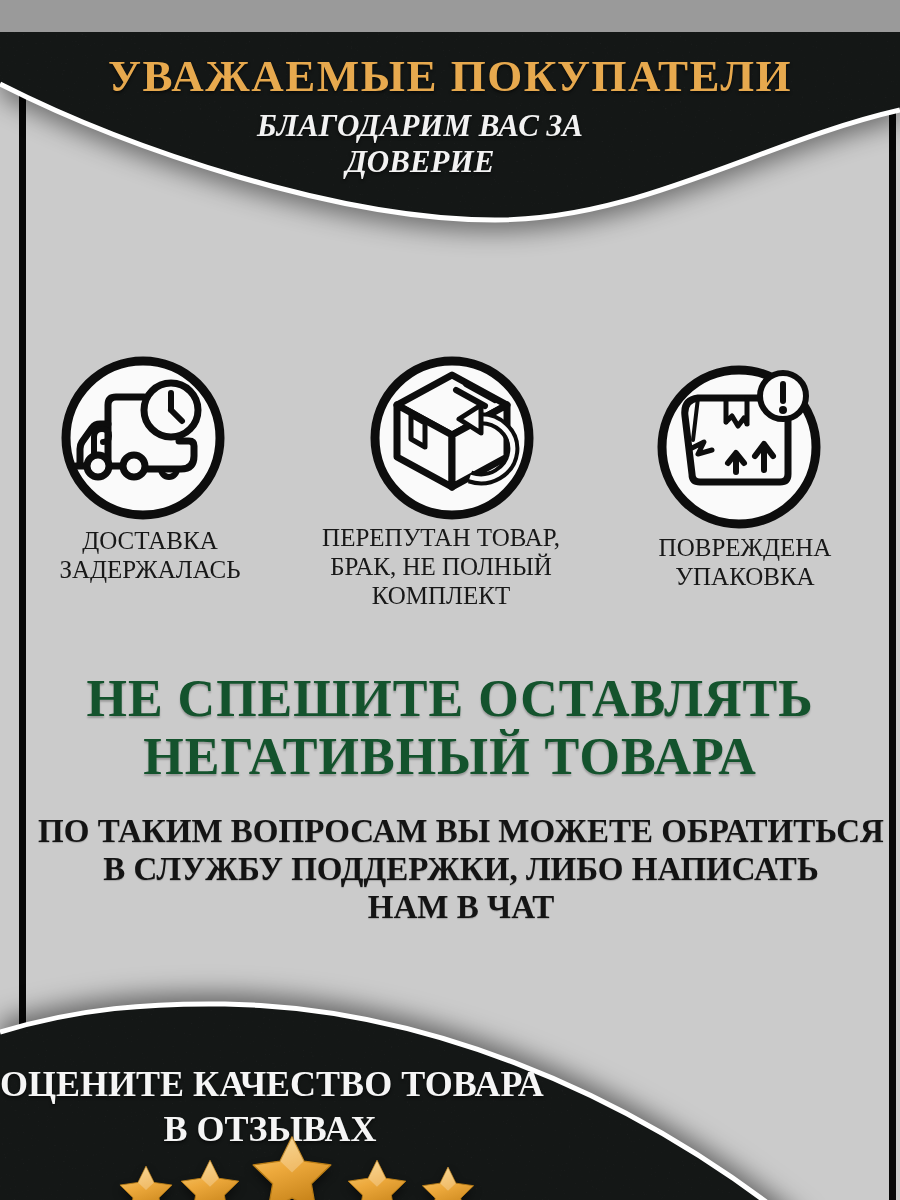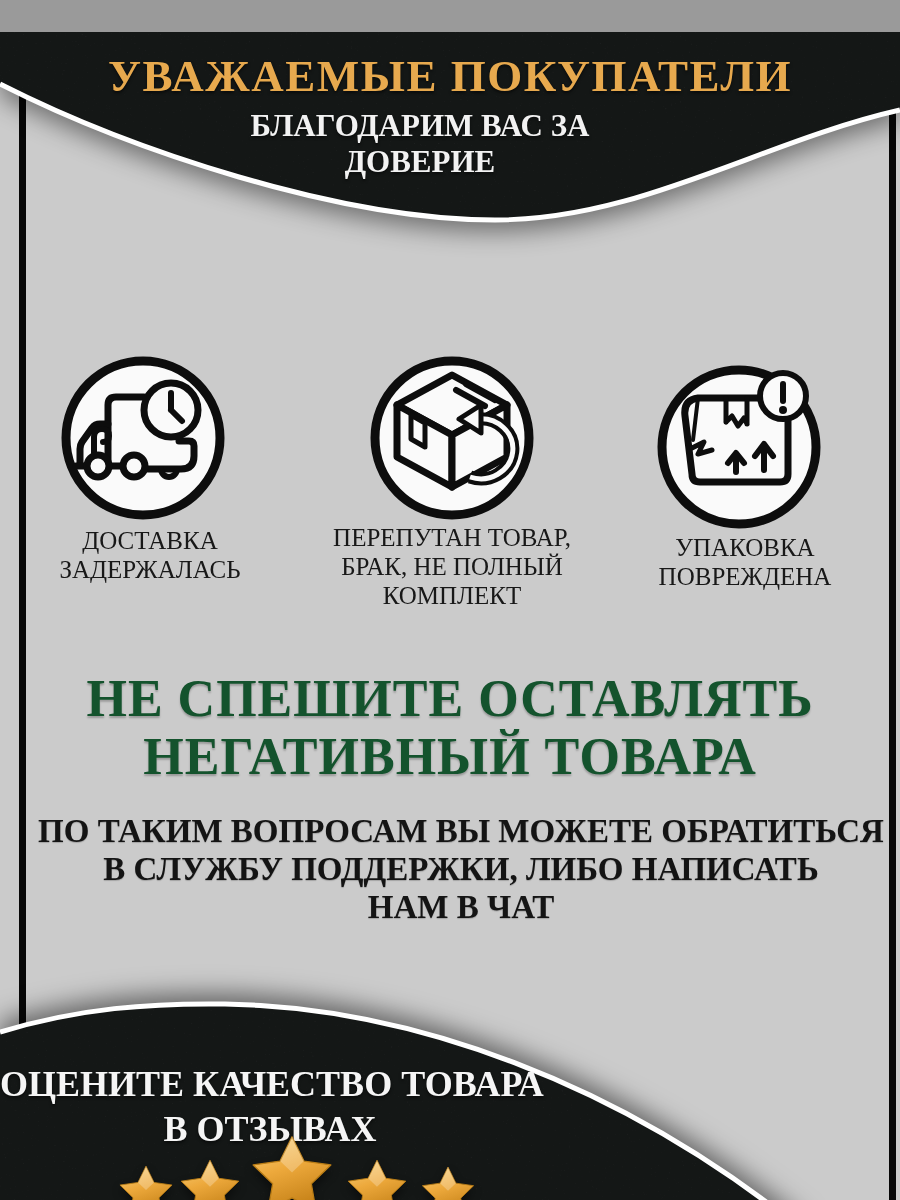--- a/index.html
+++ b/index.html
@@ -18,21 +18,21 @@
   .banner.top{top:0; filter:drop-shadow(0 9px 12px rgba(0,0,0,.45));}
   .banner.bottom{top:940px; filter:drop-shadow(0 -8px 12px rgba(0,0,0,.5));}
   .txt{position:absolute; z-index:3; text-align:center; font-weight:700;}
   .line{white-space:nowrap;}
   .title{
     left:0; width:900px; top:18px; font-size:45px; letter-spacing:1.5px;
     color:#e7a94e; text-shadow:0 2px 3px rgba(0,0,0,.55);
   }
   .subtitle{
     left:0; width:840px; top:76px; font-size:31px; line-height:36px;
-    color:#f2f2f2; text-shadow:0 2px 3px rgba(0,0,0,.5);
+    color:#f2f2f2; text-shadow:0 2px 3px rgba(0,0,0,.5);font-style:italic;
   }
   .intro{
     left:0; width:900px; top:196px; font-size:33px; line-height:44px;
     color:#141414; text-shadow:0 1px 1px rgba(0,0,0,.2);
   }
   .icon{position:absolute; z-index:3;}
   .issue-label{
     position:absolute; z-index:3; text-align:center; font-weight:400;
     font-size:25px; line-height:29px; color:#181818;
   }
@@ -134,28 +134,28 @@
       <circle cx="127" cy="36" r="23" fill="#fafafa" stroke="#0d0d0d" stroke-width="6"></circle>
       <path d="M127,24 V41" fill="none" stroke="#0d0d0d" stroke-width="6" stroke-linecap="round"></path>
       <circle cx="127" cy="50" r="4" fill="#0d0d0d"></circle>
     </g>
   </svg>
 
   <div class="issue-label" style="left:30px; top:494px; width:240px;">
     <div class="line">ДОСТАВКА</div>
     <div class="line">ЗАДЕРЖАЛАСЬ</div>
   </div>
-  <div class="issue-label" style="left:312px; top:491px; width:280px;">
+  <div class="issue-label" style="left:301px; top:491px; width:280px;">
     <div class="line">ПЕРЕПУТАН ТОВАР,</div>
     <div class="line">БРАК, НЕ ПОЛНЫЙ</div>
     <div class="line">КОМПЛЕКТ</div>
   </div>
   <div class="issue-label" style="left:620px; top:501px; width:250px;">
+    <div class="line">ПОВРЕЖДЕНА</div>
     <div class="line">УПАКОВКА</div>
-    <div class="line">ПОВРЕЖДЕНА</div>
   </div>
 
   <div class="txt headline">
     <div class="line">НЕ СПЕШИТЕ ОСТАВЛЯТЬ</div>
     <div class="line">НЕГАТИВНЫЙ ТОВАРА</div>
   </div>
 
   <div class="txt support">
     <div class="line">ПО ТАКИМ ВОПРОСАМ ВЫ МОЖЕТЕ ОБРАТИТЬСЯ</div>
     <div class="line">В СЛУЖБУ ПОДДЕРЖКИ, ЛИБО НАПИСАТЬ</div>

